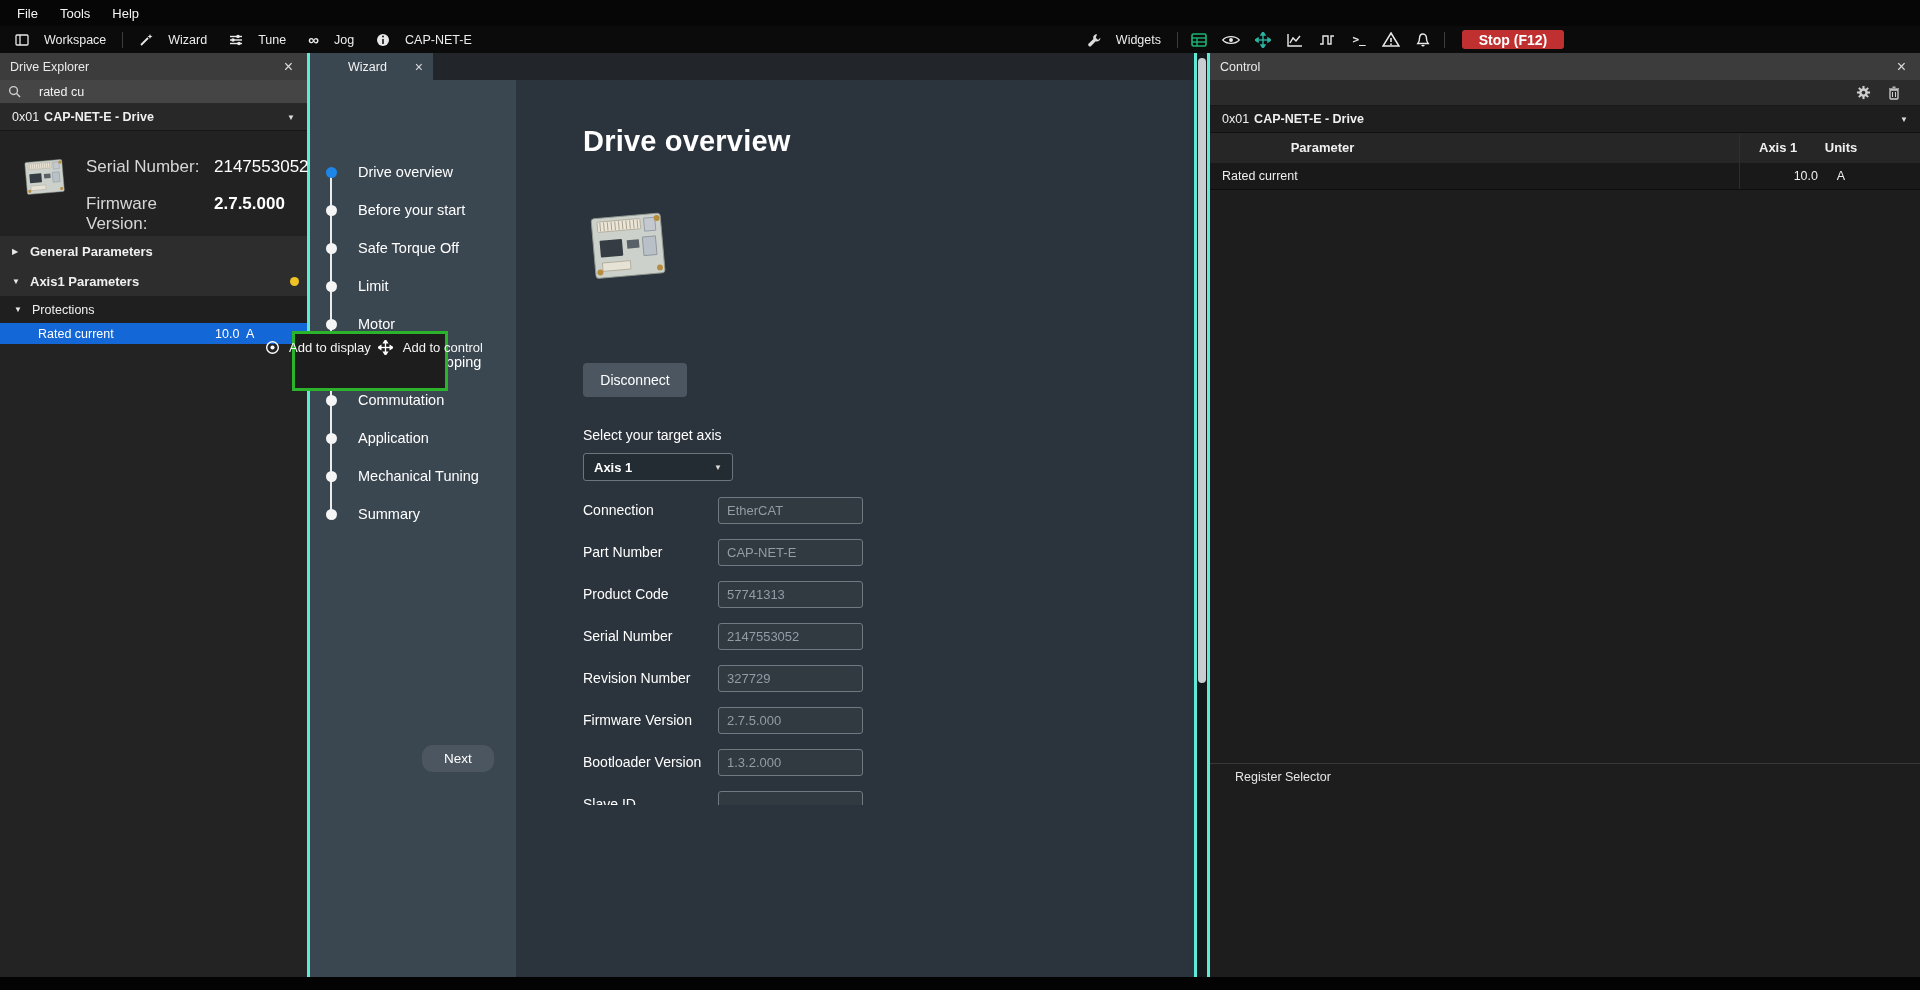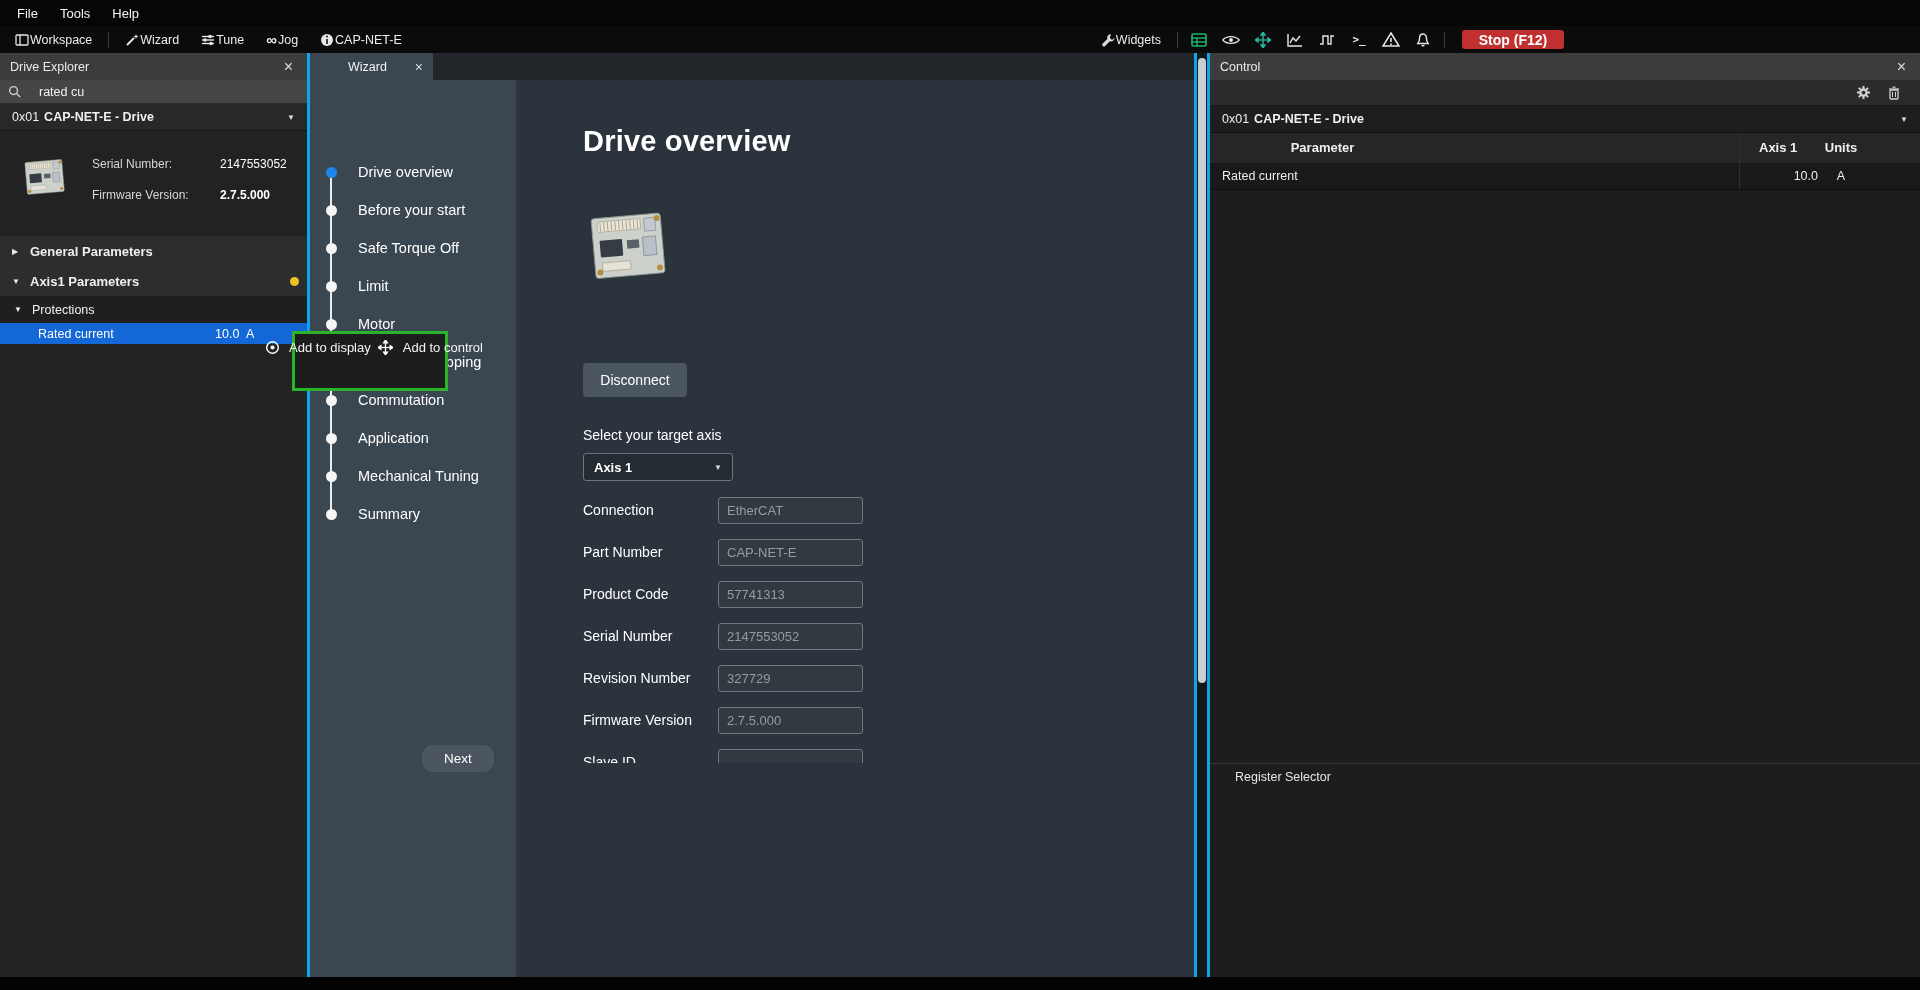--- a/index.html
+++ b/index.html
@@ -9,43 +9,43 @@
 
 
 .menubar{height:26px;background:#060606;display:flex;align-items:center;padding-left:6px}
 .menu-item{padding:0 11px;font-size:13px;color:#f5f5f5}
 
 
 .toolbar{height:27px;background:#0b0b0b;display:flex;align-items:center;justify-content:space-between}
 .tb-left,.tb-right{display:flex;align-items:center;height:100%}
 .tb-left{padding-left:4px}
 .tb-right{margin-right:356px}
-.tb-btn{display:flex;align-items:center;gap:1px;padding:0 11px;height:100%;font-size:12.5px;color:#ededed;white-space:nowrap}
+.tb-btn{display:flex;align-items:center;gap:15px;padding:0 11px;height:100%;font-size:12.5px;color:#ededed;white-space:nowrap}
 .tb-sep{width:1px;height:16px;background:#3c3c3c;margin:0 5px}
 .tb-icon{width:18px;height:18px;display:flex;align-items:center;justify-content:center;margin:0 7px}
 .mono{font-family:"DejaVu Sans Mono",monospace;font-weight:bold;font-size:11px;color:#e8e8e8}
 .inf{font-size:15px;font-weight:bold;color:#ececec;line-height:18px}
 .stop-btn{width:102px;height:19px;background:#c13030;color:#fff;font-size:14px;font-weight:bold;border:none;border-radius:3px;margin-left:12px;display:flex;align-items:center;justify-content:center;font-family:inherit}
 
 
-.main{flex:1;display:flex;gap:3px;background:#0ea5e9;min-height:0}
+.main{flex:1;display:flex;gap:3px;background:#5eead4;min-height:0}
 .bottombar{height:13px;background:#030303}
 
 
 .explorer{width:307px;background:#232323;display:flex;flex-direction:column}
 .panel-head{height:27px;background:#3c3c3c;display:flex;align-items:center;padding:0 10px;font-size:12.5px;color:#eaeaea;flex:none}
 .panel-head .x{margin-left:auto;font-size:16px;color:#ddd;padding-right:4px;line-height:16px}
 .search{height:24px;background:#454545;display:flex;align-items:center;padding:0 8px;gap:18px;border-bottom:1px solid #2a2a2a;flex:none}
 .search input{flex:1;background:transparent;border:none;outline:none;color:#f2f2f2;font-size:12.5px;font-family:inherit}
 .dev-select{height:27px;background:#282828;display:flex;align-items:center;padding:0 12px;font-size:12.5px;border-bottom:1px solid #161616;flex:none}
 .dev-select b{margin-left:5px}
 .caret{margin-left:auto;font-size:8px;color:#ddd}
 .dev-info{height:105px;background:#222;display:flex;padding:22px 0 0 20px;flex:none}
 .pcb-sm{width:48px;height:46px;flex:none}
-.info-grid{margin-left:24px;padding-top:4px;font-size:12px}
+.info-grid{margin-left:18px;padding-top:4px;font-size:17px}
 .info-row{display:flex;margin-bottom:17px}
 .info-row .lab{width:128px;color:#d6d6d6}
 .info-row .val{color:#fff}
 .tree-item{height:30px;display:flex;align-items:center;background:#2d2d2d;font-size:13px;padding-left:12px;gap:8px;flex:none}
 .tree-item.bold{font-weight:bold}
 .tcaret{font-size:8px;width:10px;color:#e8e8e8;flex:none}
 .tree-item.sub{height:27px;background:#1f1f1f;font-weight:normal;font-size:12.5px;padding-left:14px}
 .ydot{width:9px;height:9px;border-radius:50%;background:#eec225;flex:none}
 .tree-item .ydot{margin-left:auto;margin-right:8px}
 .tree-param{height:21px;background:#1467d6;display:flex;align-items:center;font-size:12.5px;padding-left:38px;position:relative;flex:none;color:#fff}
@@ -409,20 +409,24 @@
                 <input class="finput" readonly="" tabindex="-1" value="2147553052" style="">
               </div>
             <div class="frow">
                 <span class="flabel">Revision Number</span>
                 <input class="finput" readonly="" tabindex="-1" value="327729" style="">
               </div>
             <div class="frow">
                 <span class="flabel">Firmware Version</span>
                 <input class="finput" readonly="" tabindex="-1" value="2.7.5.000" style="">
               </div>
+            <div class="frow">
+                <span class="flabel">Bootloader Version</span>
+                <input class="finput" readonly="" tabindex="-1" value="1.3.2.000" style="">
+              </div>
             <div class="clip">
               <div class="frow">
                   <span class="flabel">Slave ID</span>
                   <input class="finput" readonly="" tabindex="-1" value="" style="">
                 </div>
             </div>
           </div>
         </div>
       </div>
     </div>

